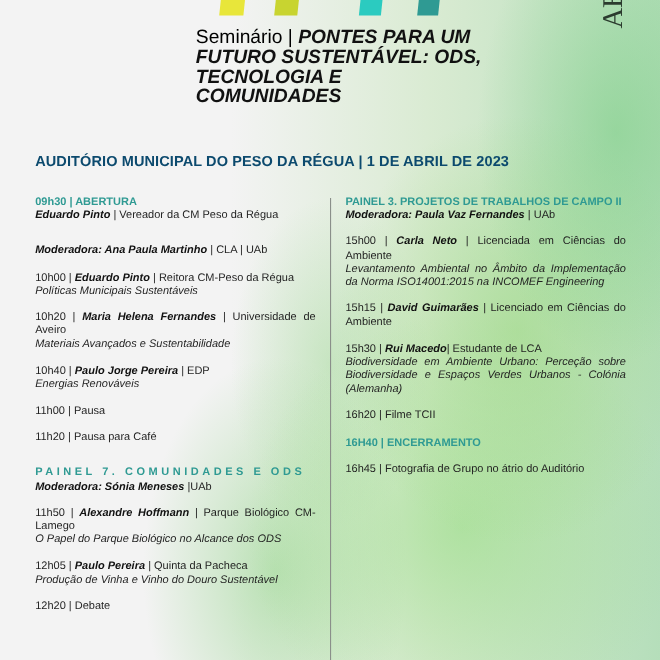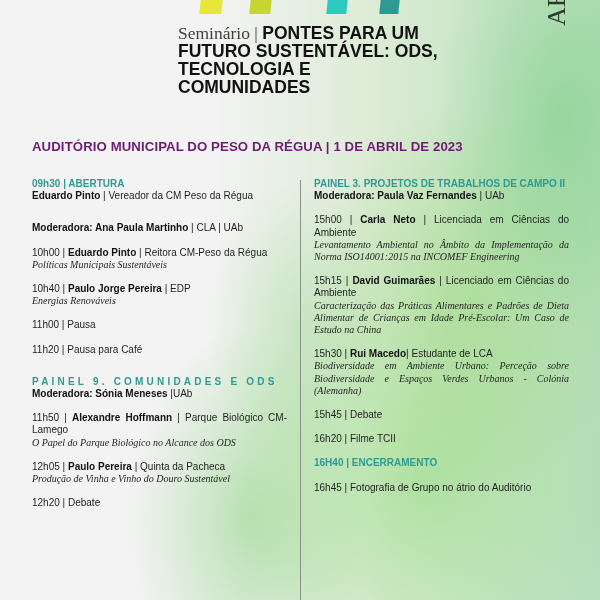--- a/index.html
+++ b/index.html
@@ -29,38 +29,38 @@
     position:absolute; left:542px; top:-6px;
     font-family:"Liberation Serif", serif; font-size:26px; color:#2b3b2e;
     transform:rotate(-90deg); transform-origin:left top;
     white-space:nowrap; margin-top:32px;
   }
 
   .title {
     position:absolute; left:178px; top:24px; width:260px;
     font-size:17.5px; line-height:18px; color:#111;
   }
-  .title .light { font-weight:normal; color:#404040;font-family:Liberation Serif, serif; }
+  .title .light { font-weight:normal; color:#000000; }
   .title .bold { font-weight:bold; }
 
   .venue {
     position:absolute; left:32px; top:139px;
-    font-size:13.2px; font-weight:bold; color:#701a75; letter-spacing:0.1px;
+    font-size:13.2px; font-weight:bold; color:#0c4a6e; letter-spacing:0.1px;
   }
 
   .col { position:absolute; top:178px; font-size:10px; line-height:12.2px; }
   .left { left:32px; width:255px; }
   .right { left:314px; width:255px; }
   .divider { position:absolute; left:300px; top:180px; width:1px; height:420px; background:#8a8f8a; }
 
   .block { margin-bottom:12px; }
   .head { color:#2f9a93; font-weight:bold; }
   .head.spaced { letter-spacing:3.2px; }
-  .bold { font-weight:bold; color:#111; }
-  .it { font-style:italic;font-family:Liberation Serif, serif; }
+  .bold { font-weight:bold; color:#111;font-style:italic; }
+  .it { font-style:italic; }
   .just { text-align:justify; }
 </style>
 </head>
 <body>
 
 <div class="bg"></div>
 
 <div class="bar b1"></div>
 <div class="bar b2"></div>
 <div class="bar b3"></div>
@@ -85,29 +85,33 @@
   </div>
 
   <div class="block">
     <div><span class="bold">Moderadora: Ana Paula Martinho</span><span> | CLA | UAb</span></div>
   </div>
 
   <div class="block just">
     <div><span>10h00 | </span><span class="bold">Eduardo Pinto</span><span> | Reitora CM-Peso da Régua</span></div>
     <div class="it">Políticas Municipais Sustentáveis</div>
   </div>
+  <div class="block just">
+    <div><span>10h20 | </span><span class="bold">Maria Helena Fernandes</span><span> | Universidade de Aveiro</span></div>
+    <div class="it">Materiais Avançados e Sustentabilidade</div>
+  </div>
   <div class="block">
     <div><span>10h40 | </span><span class="bold">Paulo Jorge Pereira</span><span> |  EDP</span></div>
     <div class="it">Energias Renováveis</div>
   </div>
   <div class="block">11h00 | Pausa</div>
   <div class="block" style="margin-bottom:20px">11h20 | Pausa para Café</div>
 
   <div class="block">
-    <div class="head spaced">PAINEL 9. COMUNIDADES E ODS</div>
+    <div class="head spaced">PAINEL 7. COMUNIDADES E ODS</div>
     <div><span class="bold">Moderadora: Sónia Meneses</span><span> |UAb</span></div>
   </div>
   <div class="block just">
     <div><span>11h50 | </span><span class="bold">Alexandre Hoffmann</span><span> | Parque Biológico CM-Lamego</span></div>
     <div class="it">O Papel do Parque Biológico no Alcance dos ODS</div>
   </div>
   <div class="block">
     <div><span>12h05 | </span><span class="bold">Paulo Pereira</span><span> | Quinta da Pacheca</span></div>
     <div class="it">Produção de Vinha e Vinho do Douro Sustentável</div>
   </div>
@@ -118,26 +122,24 @@
   <div class="block">
     <div class="head">PAINEL 3. PROJETOS DE TRABALHOS DE CAMPO II</div>
     <div><span class="bold">Moderadora: Paula Vaz Fernandes</span><span> | UAb</span></div>
   </div>
   <div class="block just">
     <div><span>15h00 | </span><span class="bold">Carla Neto</span><span> | Licenciada em Ciências do Ambiente</span></div>
     <div class="it">Levantamento Ambiental no Âmbito da Implementação da Norma ISO14001:2015 na INCOMEF Engineering</div>
   </div>
   <div class="block just">
     <div><span>15h15 | </span><span class="bold">David Guimarães</span><span> | Licenciado em Ciências do Ambiente</span></div>
-    <div class="it">Caracterização das Práticas Alimentares e Padrões de Dieta Alimentar de Crianças em Idade Pré-Escolar: Um Caso de Estudo na China</div>
   </div>
   <div class="block just">
     <div><span>15h30 | </span><span class="bold">Rui Macedo</span><span>| Estudante de LCA</span></div>
     <div class="it">Biodiversidade em Ambiente Urbano: Perceção sobre Biodiversidade e Espaços Verdes Urbanos - Colónia (Alemanha)</div>
   </div>
-  <div class="block">15h45 | Debate</div>
   <div class="block">16h20 | Filme TCII</div>
 
   <div class="block">
     <div class="head">16H40 | ENCERRAMENTO</div>
   </div>
   <div class="block">16h45 | Fotografia de Grupo no átrio do Auditório</div>
 </div>
 
 </body></html>

